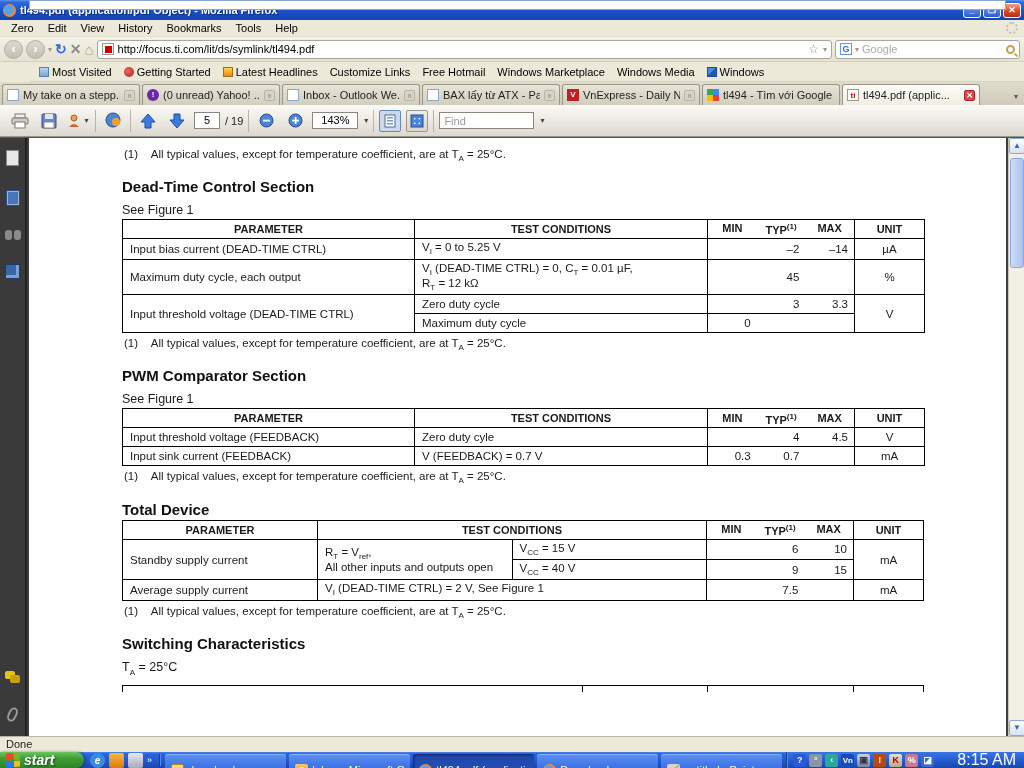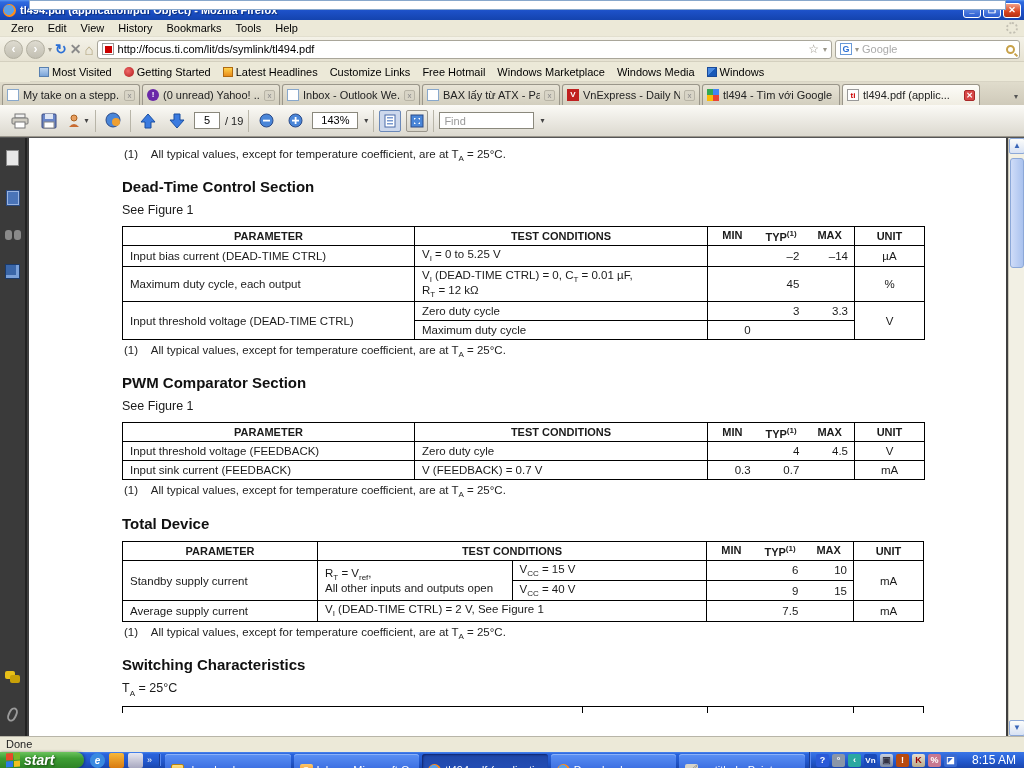--- a/index.html
+++ b/index.html
@@ -97,21 +97,21 @@
   .sbtn { position:absolute; left:0; width:16px; height:16px; background:linear-gradient(180deg,#fdfdfa,#d8e2f4); border:1px solid #8cA8d8; border-radius:2px; color:#3a66b8; font-size:8px; text-align:center; line-height:14px; }
   .sbtn.up { top:0; }
   .sbtn.down { bottom:0; }
   .sthumb { position:absolute; left:1px; top:20px; width:14px; height:110px; background:linear-gradient(90deg,#cfdcf8,#aac2ee); border:1px solid #8cA8d8; border-radius:3px; }
 
   
   .doc { color:#1a1a1a; }
   .fn { font-size:11.5px; margin:4px 0 0 2px; color:#222; }
   .h1 { font-size:15px; font-weight:bold; margin:15px 0 0 0; color:#111; }
   .h2 { font-size:12.5px; margin:8px 0 0 0; }
-  table.ds { border-collapse:collapse; table-layout:fixed; width:802px; margin-top:9px; font-size:11.5px; color:#1a1a1a; }
+  table.ds { border-collapse:collapse; table-layout:fixed; width:802px; margin-top:2px; font-size:11.5px; color:#1a1a1a; }
   table.ds td { border:1px solid #000; padding:2px 7px; vertical-align:middle; height:19px; }
   table.ds tr.hd td { font-weight:bold; text-align:center; font-size:11px; }
   td.c-param { width:292px; }
   td.c-cond  { width:293px; }
   td.c-mtm   { width:147px; padding:0 !important; }
   td.c-unit  { width:70px; text-align:center; }
   td.c-param3 { width:195px; }
   td.c-cond3a { width:250px; }
   td.c-cond3b { width:140px; }
   .mtm { display:flex; width:100%; }
@@ -143,21 +143,21 @@
   .task { flex:1; max-width:158px; background:linear-gradient(180deg,#5a90f4,#3a6ce0 50%,#2f5ed2); border-radius:3px; display:flex; align-items:center; gap:4px; padding:16px 6px; color:#fff; font-size:11px; box-shadow:inset 0 1px 0 #8ab0f8; min-width:0; }
   .task.pressed { background:linear-gradient(180deg,#1e46a8,#2a55c2); box-shadow:inset 1px 1px 2px #10246a; }
   .task .lbl { white-space:nowrap; overflow:hidden; flex:1; }
   .tico { width:13px; height:13px; flex:0 0 auto; border-radius:2px; font-size:9px; line-height:13px; text-align:center; color:#fff; }
   .tico.folder { background:linear-gradient(180deg,#ffe084,#e8a820); border:1px solid #b88410; }
   .tico.outlook { background:linear-gradient(180deg,#ffc868,#e07818); }
   .tico.firefox { background:radial-gradient(circle at 45% 45%, #5aa0e8 0 46%, #ff8c1a 50% 100%); border-radius:50%; }
   .tico.paint { background:#d8d4c8; color:#555; }
   .systray { display:flex; align-items:center; gap:3px; background:linear-gradient(180deg,#3a76e8,#2258cc 60%,#1a46ae); border-left:1px solid #1a3a90; box-shadow:inset 1px 0 0 #5a8af0; padding:0 8px 0 6px; }
   .tray-ico { width:13px; height:13px; border-radius:2px; font-size:9px; font-weight:bold; color:#fff; text-align:center; line-height:13px; flex:0 0 auto; }
-  .clock { color:#fff; font-size:12px; margin-left:12px; white-space:nowrap; }
+  .clock { color:#fff; font-size:16px; margin-left:20px; white-space:nowrap; }
 </style>
 </head>
 <body>
 
 <div class="win">
 
   <div class="titlebar">
     <span class="ff-ico"></span>
     <span class="title-text">tl494.pdf (application/pdf Object) - Mozilla Firefox</span>
     <span class="winbtns">

